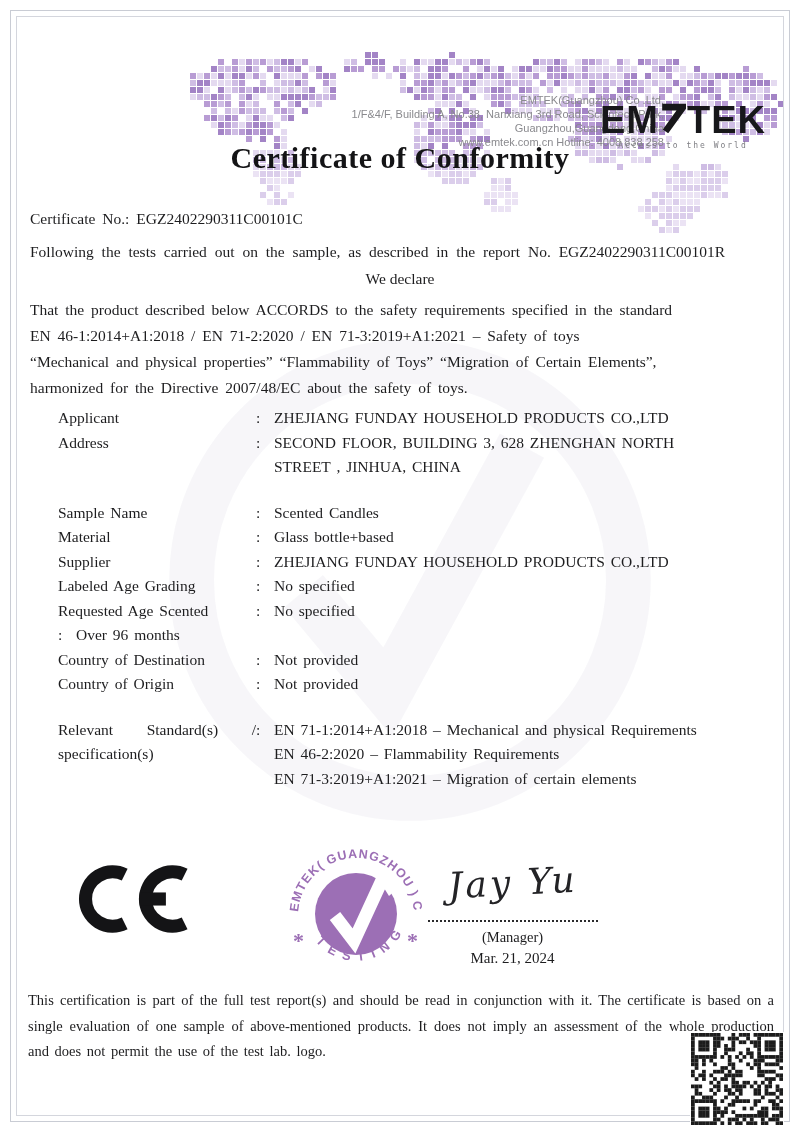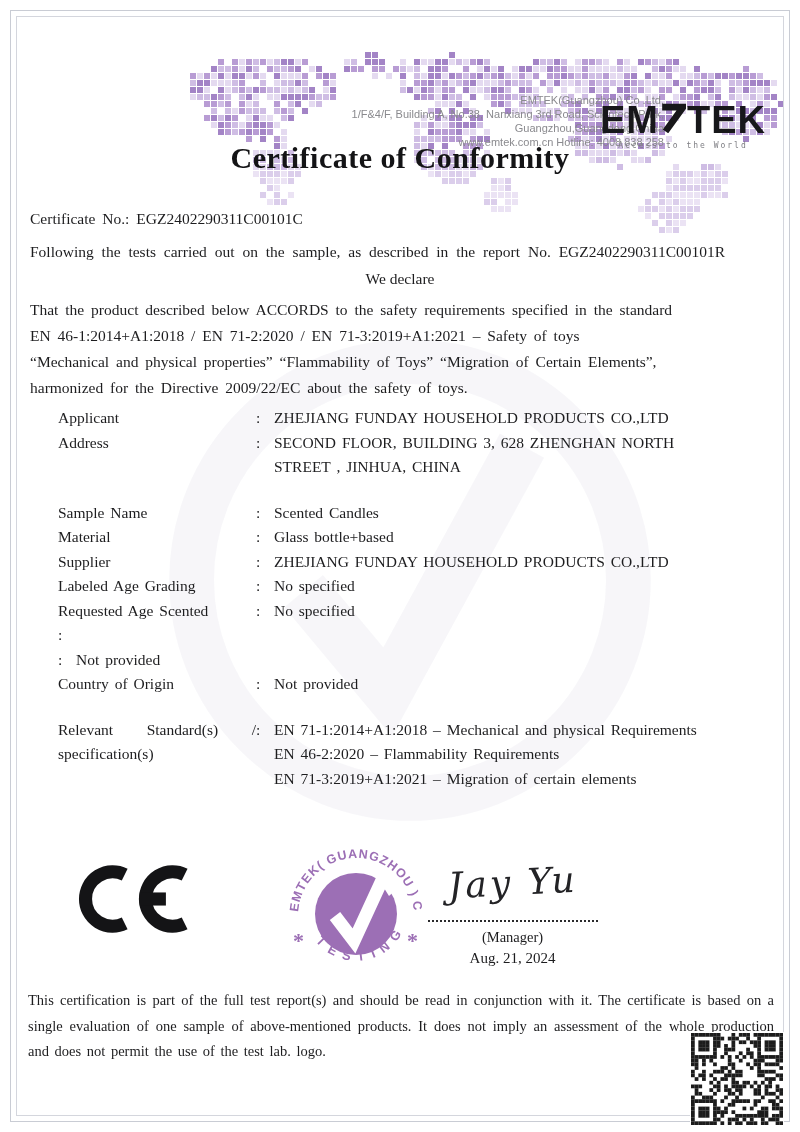--- a/index.html
+++ b/index.html
@@ -929,21 +929,21 @@
     <span>Following the tests carried out on the sample, as described in the report No.</span>
     <span>EGZ2402290311C00101R</span>
   </div>
 
   <div class="declare">We declare</div>
 
   <div class="statement">
     <div>That the product described below ACCORDS to the safety requirements specified in the standard</div>
     <div>EN 46-1:2014+A1:2018 / EN 71-2:2020 / EN 71-3:2019+A1:2021 – Safety of toys</div>
     <div>“Mechanical and physical properties” “Flammability of Toys” “Migration of Certain Elements”,</div>
-    <div>harmonized for the Directive 2009/22/EC about the safety of toys.</div>
+    <div>harmonized for the Directive 2007/48/EC about the safety of toys.</div>
   </div>
 
   <div class="details">
     <div class="drow">
       <span class="lbl">Applicant</span>
       <span class="sep">:</span>
       <span class="val">ZHEJIANG FUNDAY HOUSEHOLD PRODUCTS CO.,LTD</span>
     </div>
     <div class="drow">
       <span class="lbl">Address</span>
@@ -970,22 +970,24 @@
       <span class="sep">:</span>
       <span class="val">No specified</span>
     </div>
     <div class="drow">
       <span class="lbl">Requested Age Scented</span>
       <span class="sep">:</span>
       <span class="val">No specified</span>
     </div>
     <div class="drow center">
       <span class="sep">:</span>
+      <span class="val">Over 96 months</span>
     </div>
     <div class="drow">
+      <span class="lbl">Country of Destination</span>
       <span class="sep">:</span>
       <span class="val">Not provided</span>
     </div>
     <div class="drow">
       <span class="lbl">Country of Origin</span>
       <span class="sep">:</span>
       <span class="val">Not provided</span>
     </div>
 
     <div class="drow gap-lg standards">
@@ -1024,21 +1026,21 @@
       <circle cx="75" cy="78" r="41" fill="#9c6fb5"></circle>
       <path d="M54 80 L73 105 L102 42" fill="none" stroke="#ffffff" stroke-width="13"></path>
       <path d="M93 36 L119 50 L108 60 Z" fill="#ffffff"></path>
     </svg>
   </div>
 
   <div class="sig">
     <span class="sig-name">Jay Yu</span>
     <div class="sig-line"></div>
     <div class="sig-role">(Manager)</div>
-    <div class="sig-date">Aug. 21, 2024</div>
+    <div class="sig-date">Mar. 21, 2024</div>
   </div>
 
   <div class="disclaimer">This certification is part of the full test report(s) and should be read in conjunction with it. The certificate is based on a single evaluation of one sample of above-mentioned products. It does not imply an assessment of the whole production and does not permit the use of the test lab. logo.</div>
 
   <svg id="qr" width="92" height="92" viewBox="0 0 25 25">
       <rect x="0" y="0" width="1.02" height="1.02" fill="#1c1c1c"></rect>
       <rect x="1" y="0" width="1.02" height="1.02" fill="#1c1c1c"></rect>
       <rect x="2" y="0" width="1.02" height="1.02" fill="#1c1c1c"></rect>
       <rect x="3" y="0" width="1.02" height="1.02" fill="#1c1c1c"></rect>
       <rect x="4" y="0" width="1.02" height="1.02" fill="#1c1c1c"></rect>

